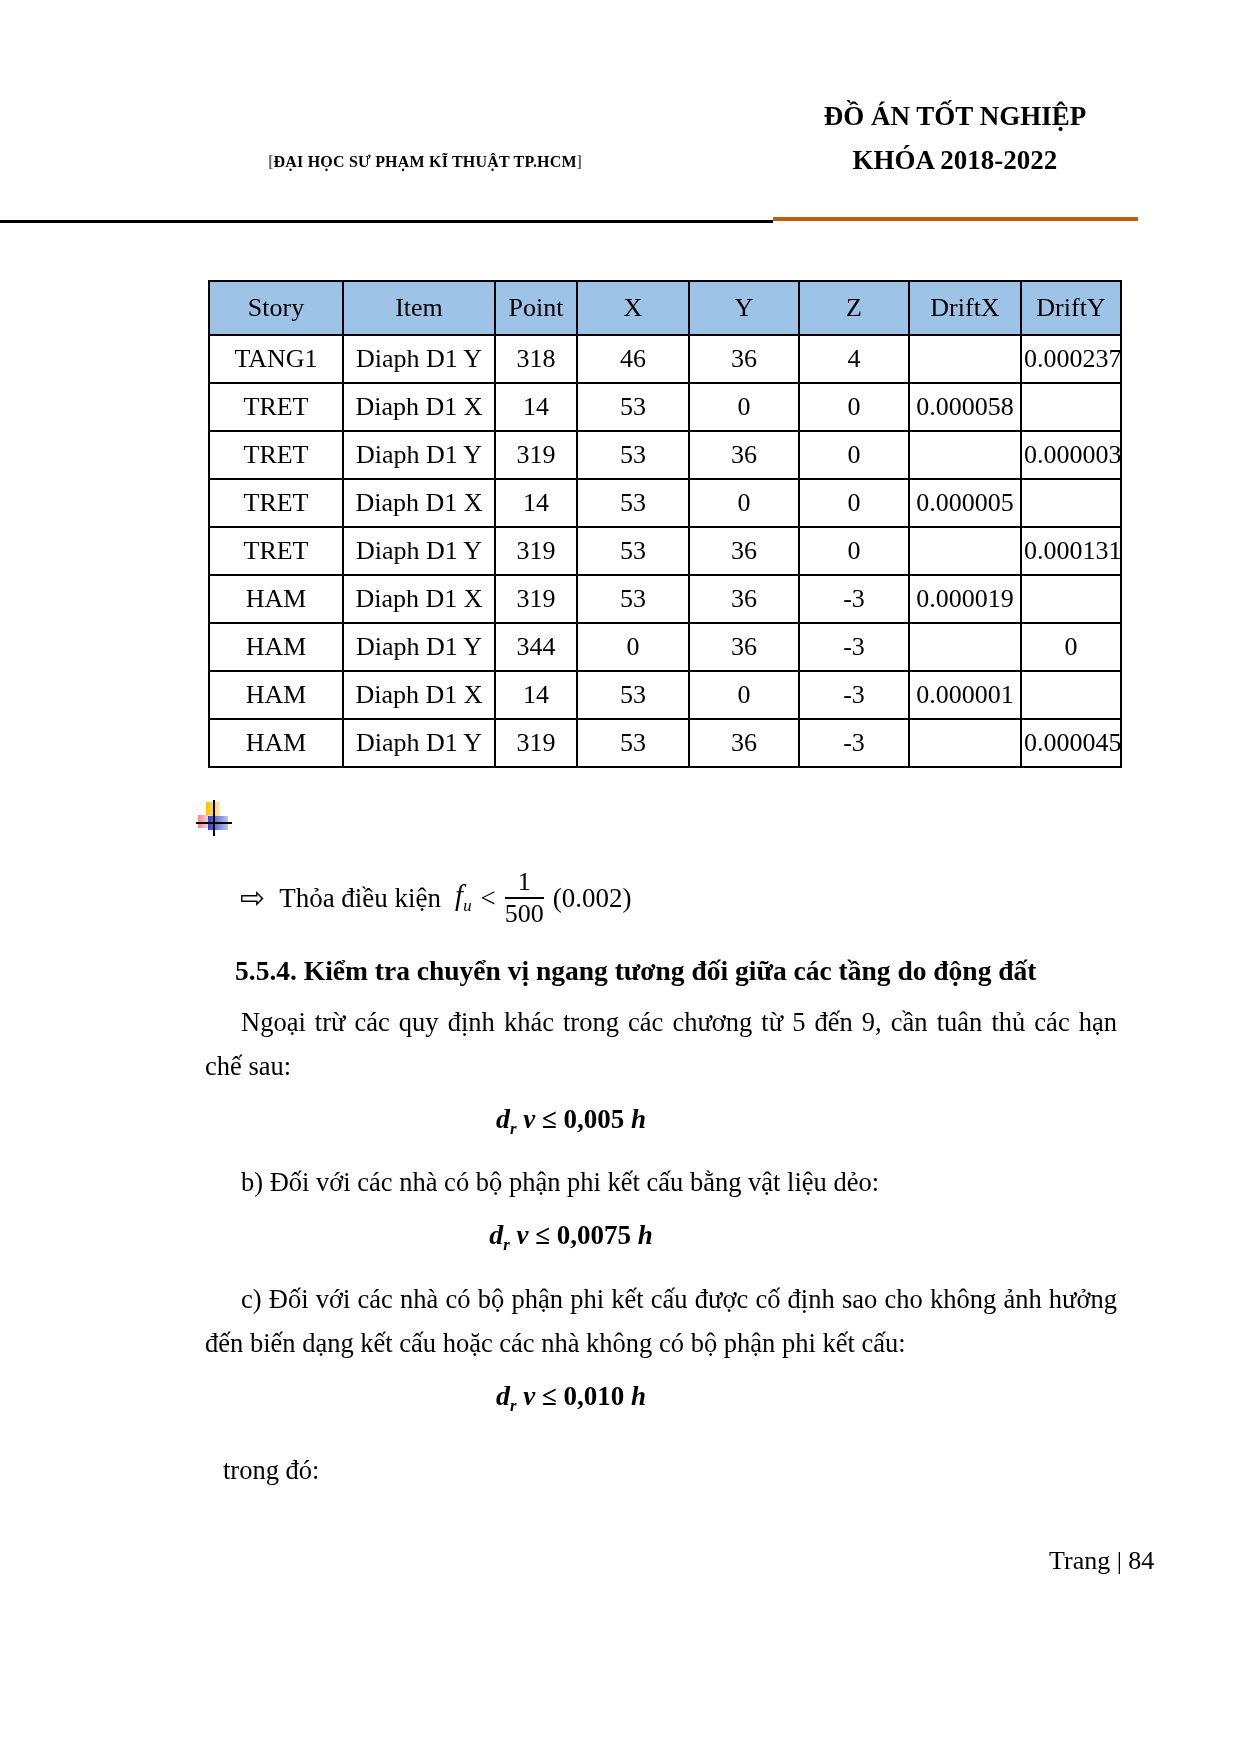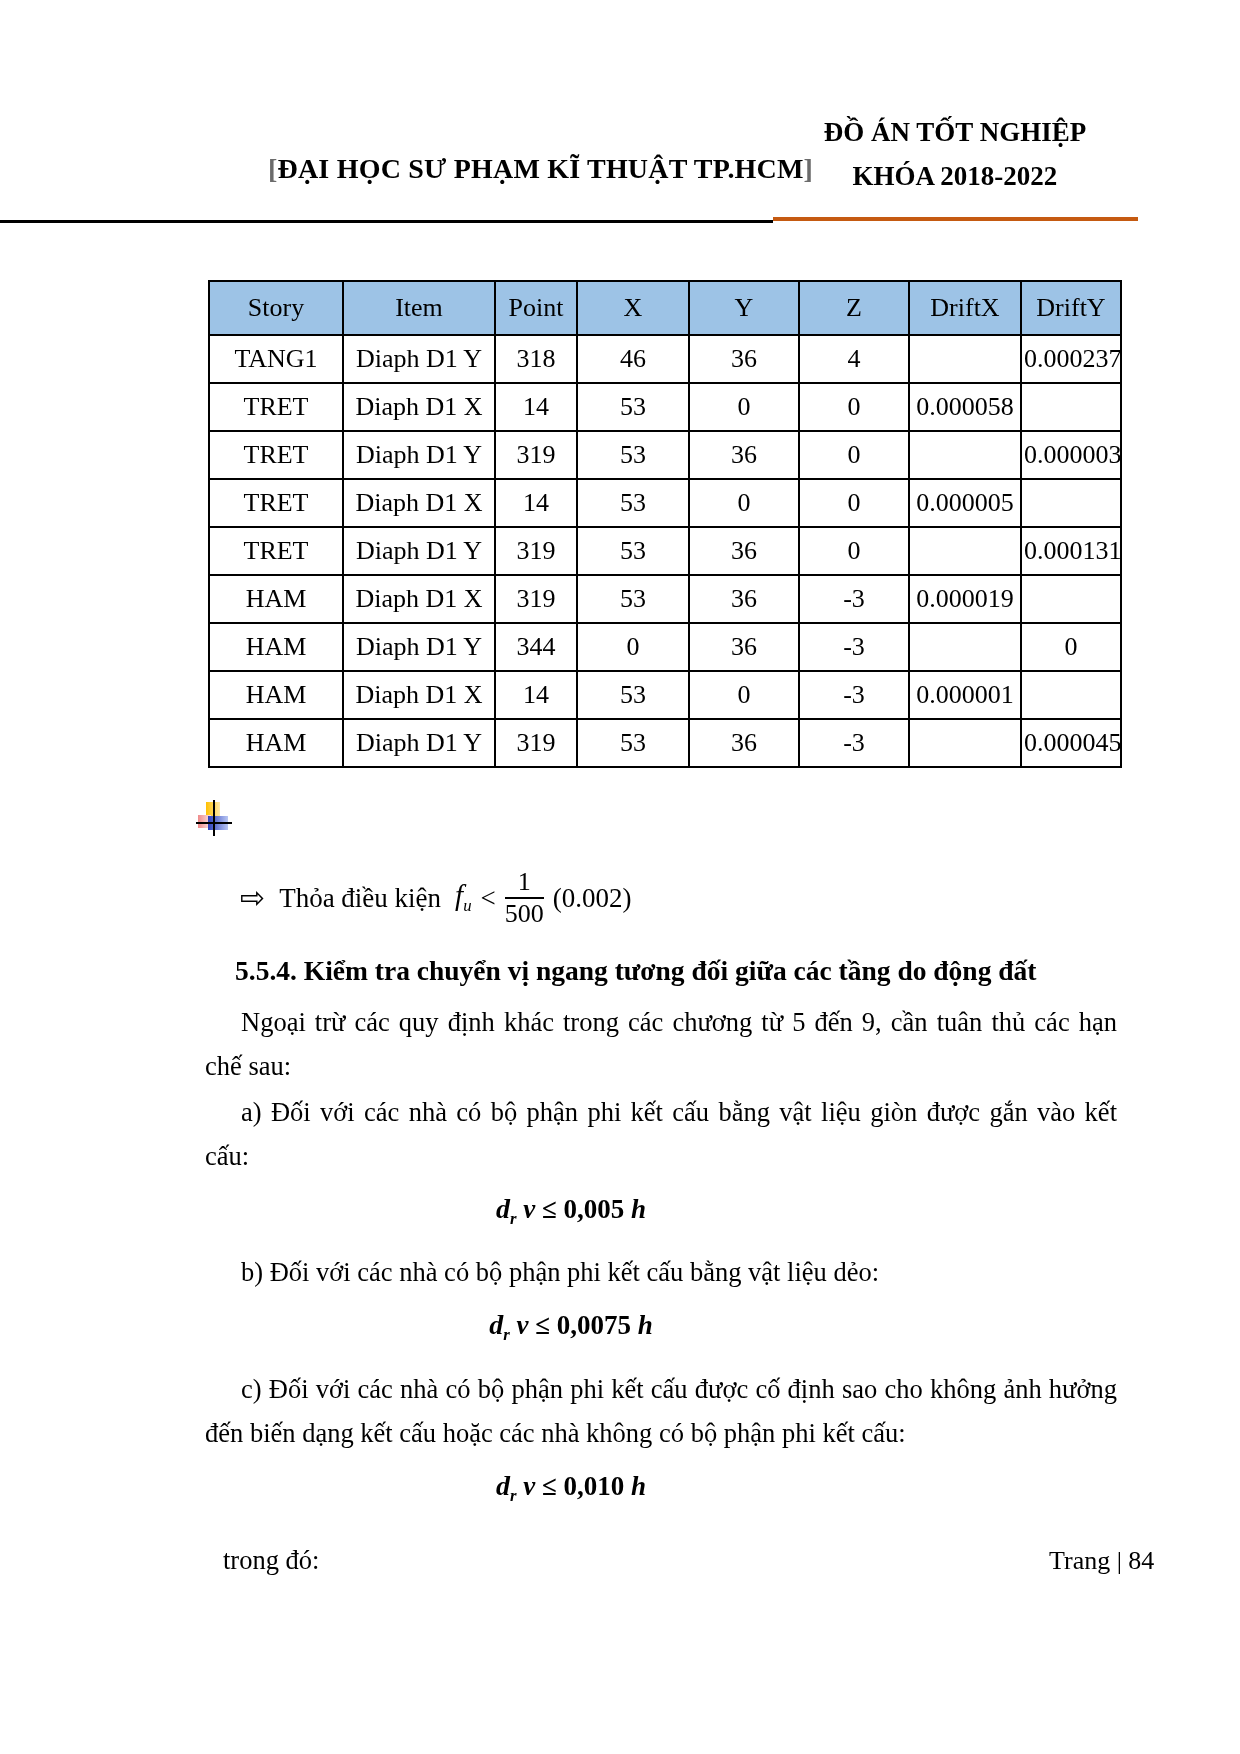--- a/index.html
+++ b/index.html
@@ -8,25 +8,25 @@
     width:1240px;height:1754px;
     margin:0 auto;
     background:#ffffff;
     font-family:"Liberation Serif","DejaVu Serif",serif;
     color:#000;
     overflow:hidden;
   }
   
   .hdr-left{
     position:absolute;left:268px;top:153px;
-    font-weight:bold;font-size:28px;letter-spacing:.2px;white-space:nowrap;
+    font-weight:bold;font-size:16px;letter-spacing:.2px;white-space:nowrap;
   }
   .hdr-left .bracket{color:#6b6b6b;font-weight:bold;}
   .hdr-right{
-    position:absolute;left:790px;top:110px;width:330px;
+    position:absolute;left:790px;top:94px;width:330px;
     text-align:center;font-weight:bold;font-size:27px;line-height:44px;
   }
   .rule-black{position:absolute;left:0;top:220px;width:773px;height:3px;background:#000;}
   .rule-orange{position:absolute;left:773px;top:217px;width:365px;height:4px;background:var(--rule-orange,#C55A11);}
   
   .drift-table{
     position:absolute;left:208px;top:280px;
     border-collapse:collapse;table-layout:fixed;width:912px;
     font-size:26px;
   }
@@ -224,21 +224,20 @@
       <span>(0.002)</span>
     </span>
   </div>
 
   <div class="body-text">
     <h3>5.5.4. Kiểm tra chuyển vị ngang tương đối giữa các tầng do động đất</h3>
 
 
     <p>Ngoại trừ các quy định khác trong các chương từ 5 đến 9, cần tuân thủ các hạn chế sau:</p>
 
-    <p>a) Đối với các nhà có bộ phận phi kết cấu bằng vật liệu giòn được gắn vào kết cấu:</p>
 
     <div class="formula">
       <span class="it dvar">d</span><sub>r</sub>&nbsp;<span class="it">ν</span> <span>≤</span> <span>0,005</span> <span class="it">h</span>
     </div>
 
     <p>b) Đối với các nhà có bộ phận phi kết cấu bằng vật liệu dẻo:</p>
 
     <div class="formula">
       <span class="it dvar">d</span><sub>r</sub>&nbsp;<span class="it">ν</span> <span>≤</span> <span>0,0075</span> <span class="it">h</span>
     </div>

